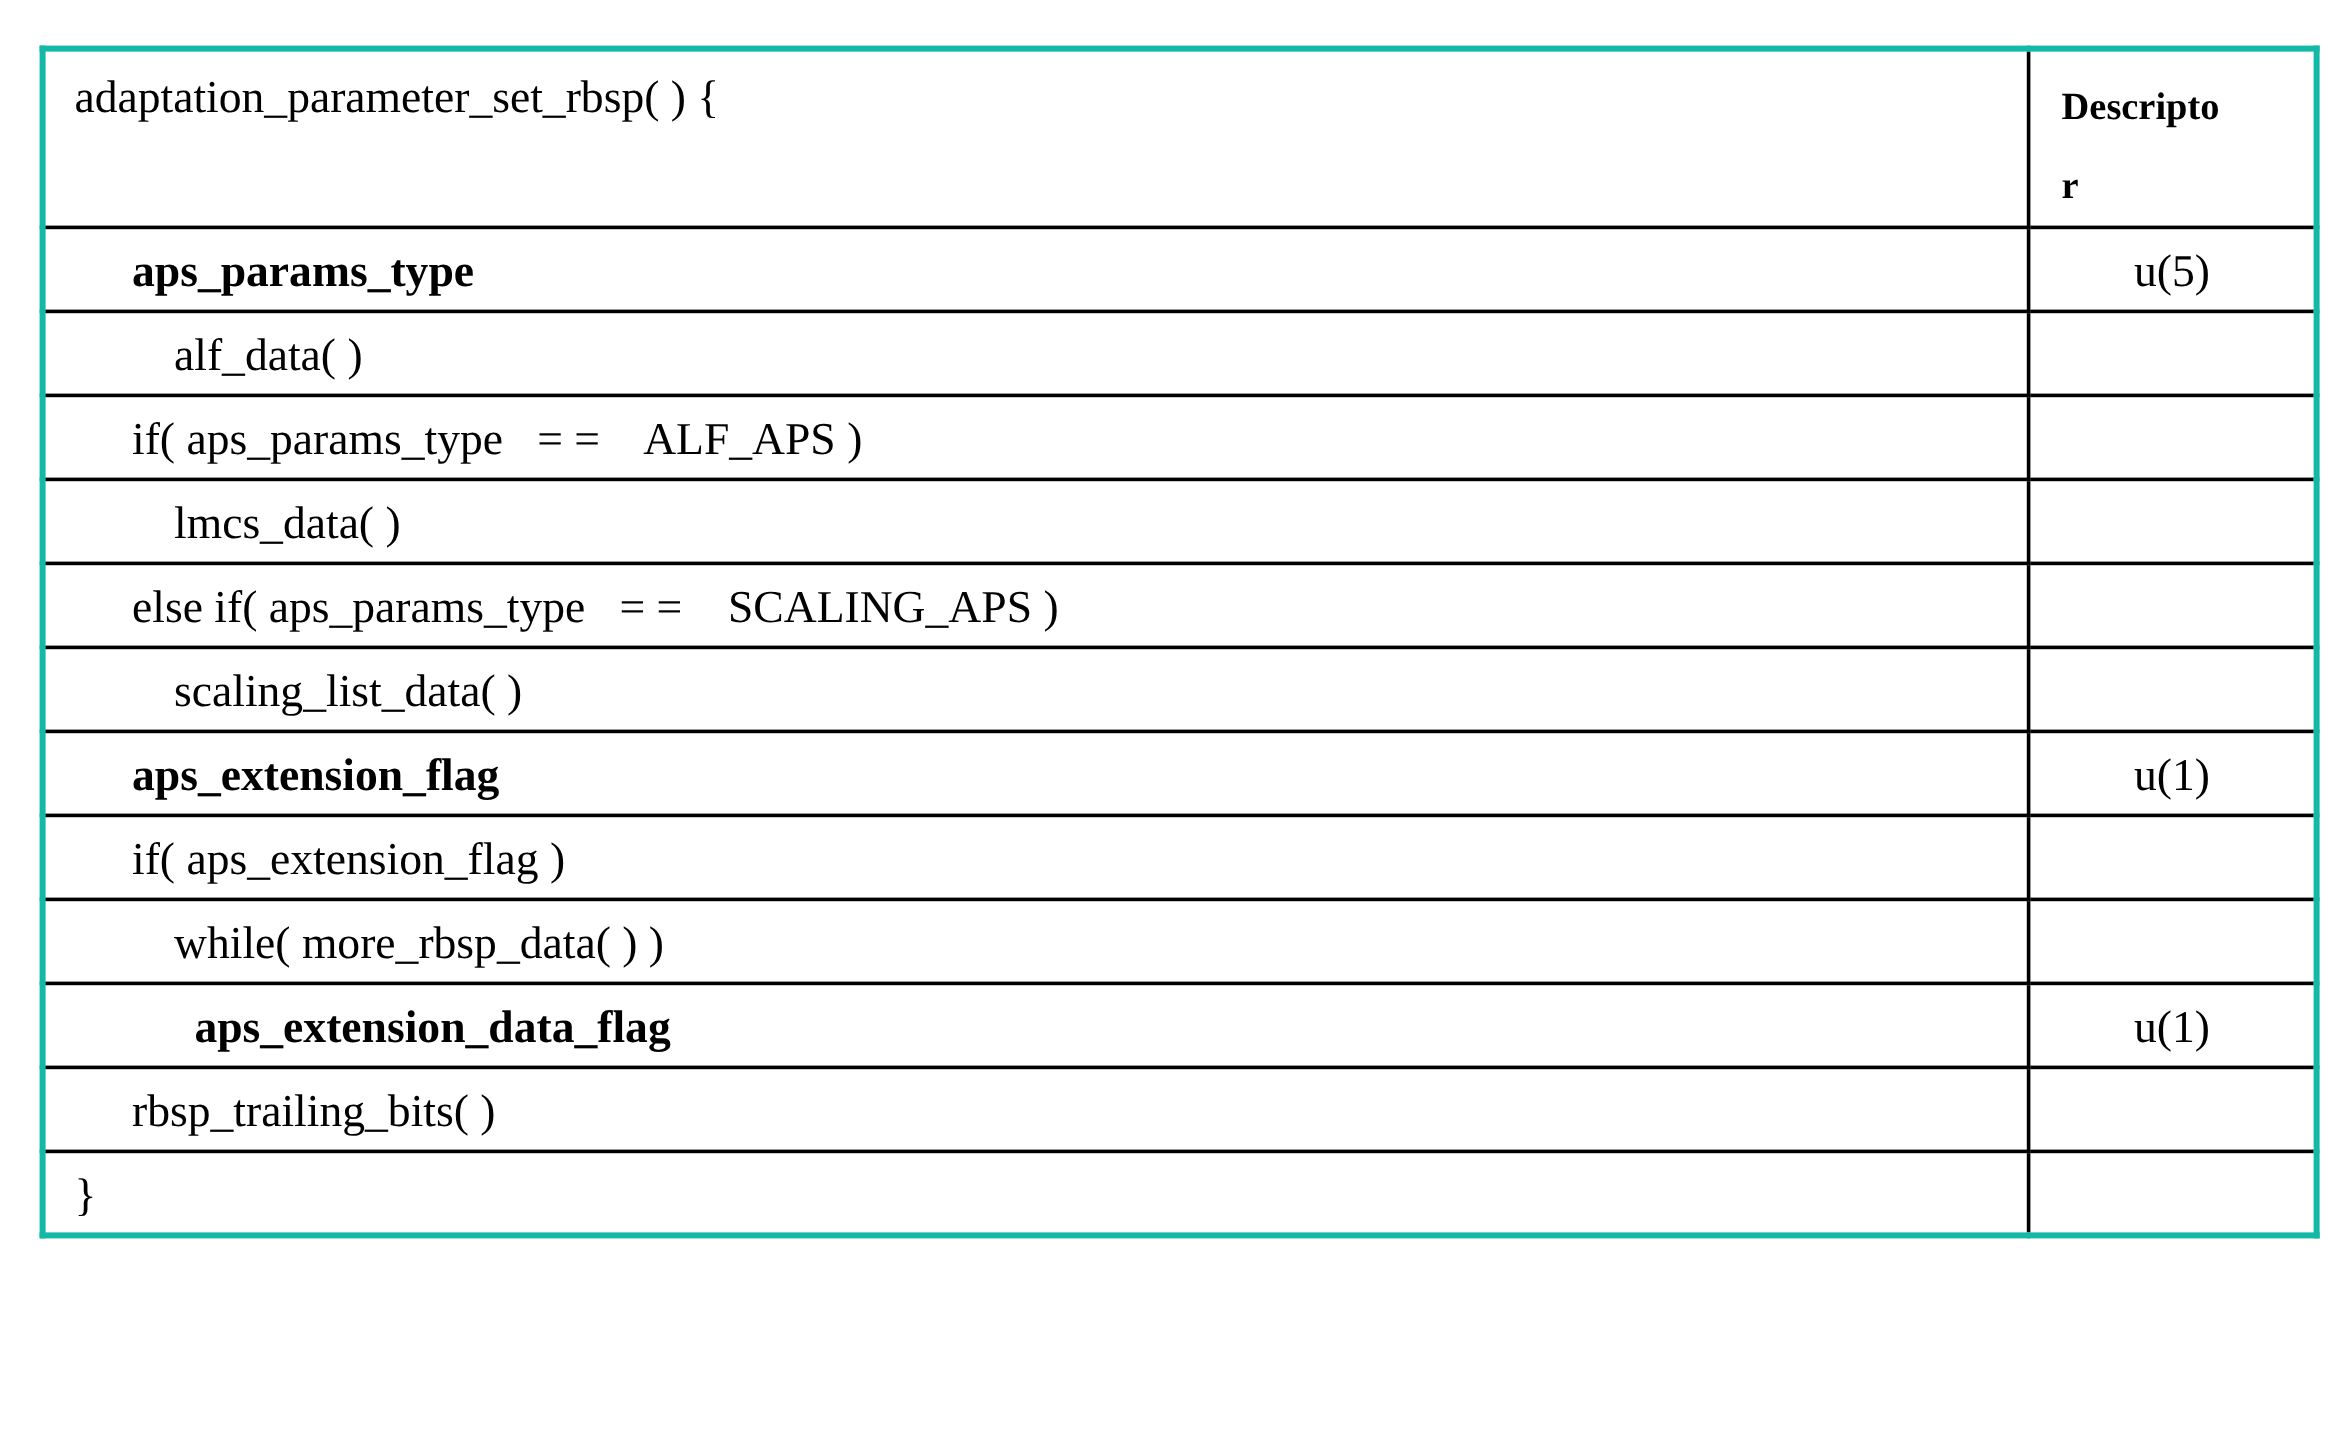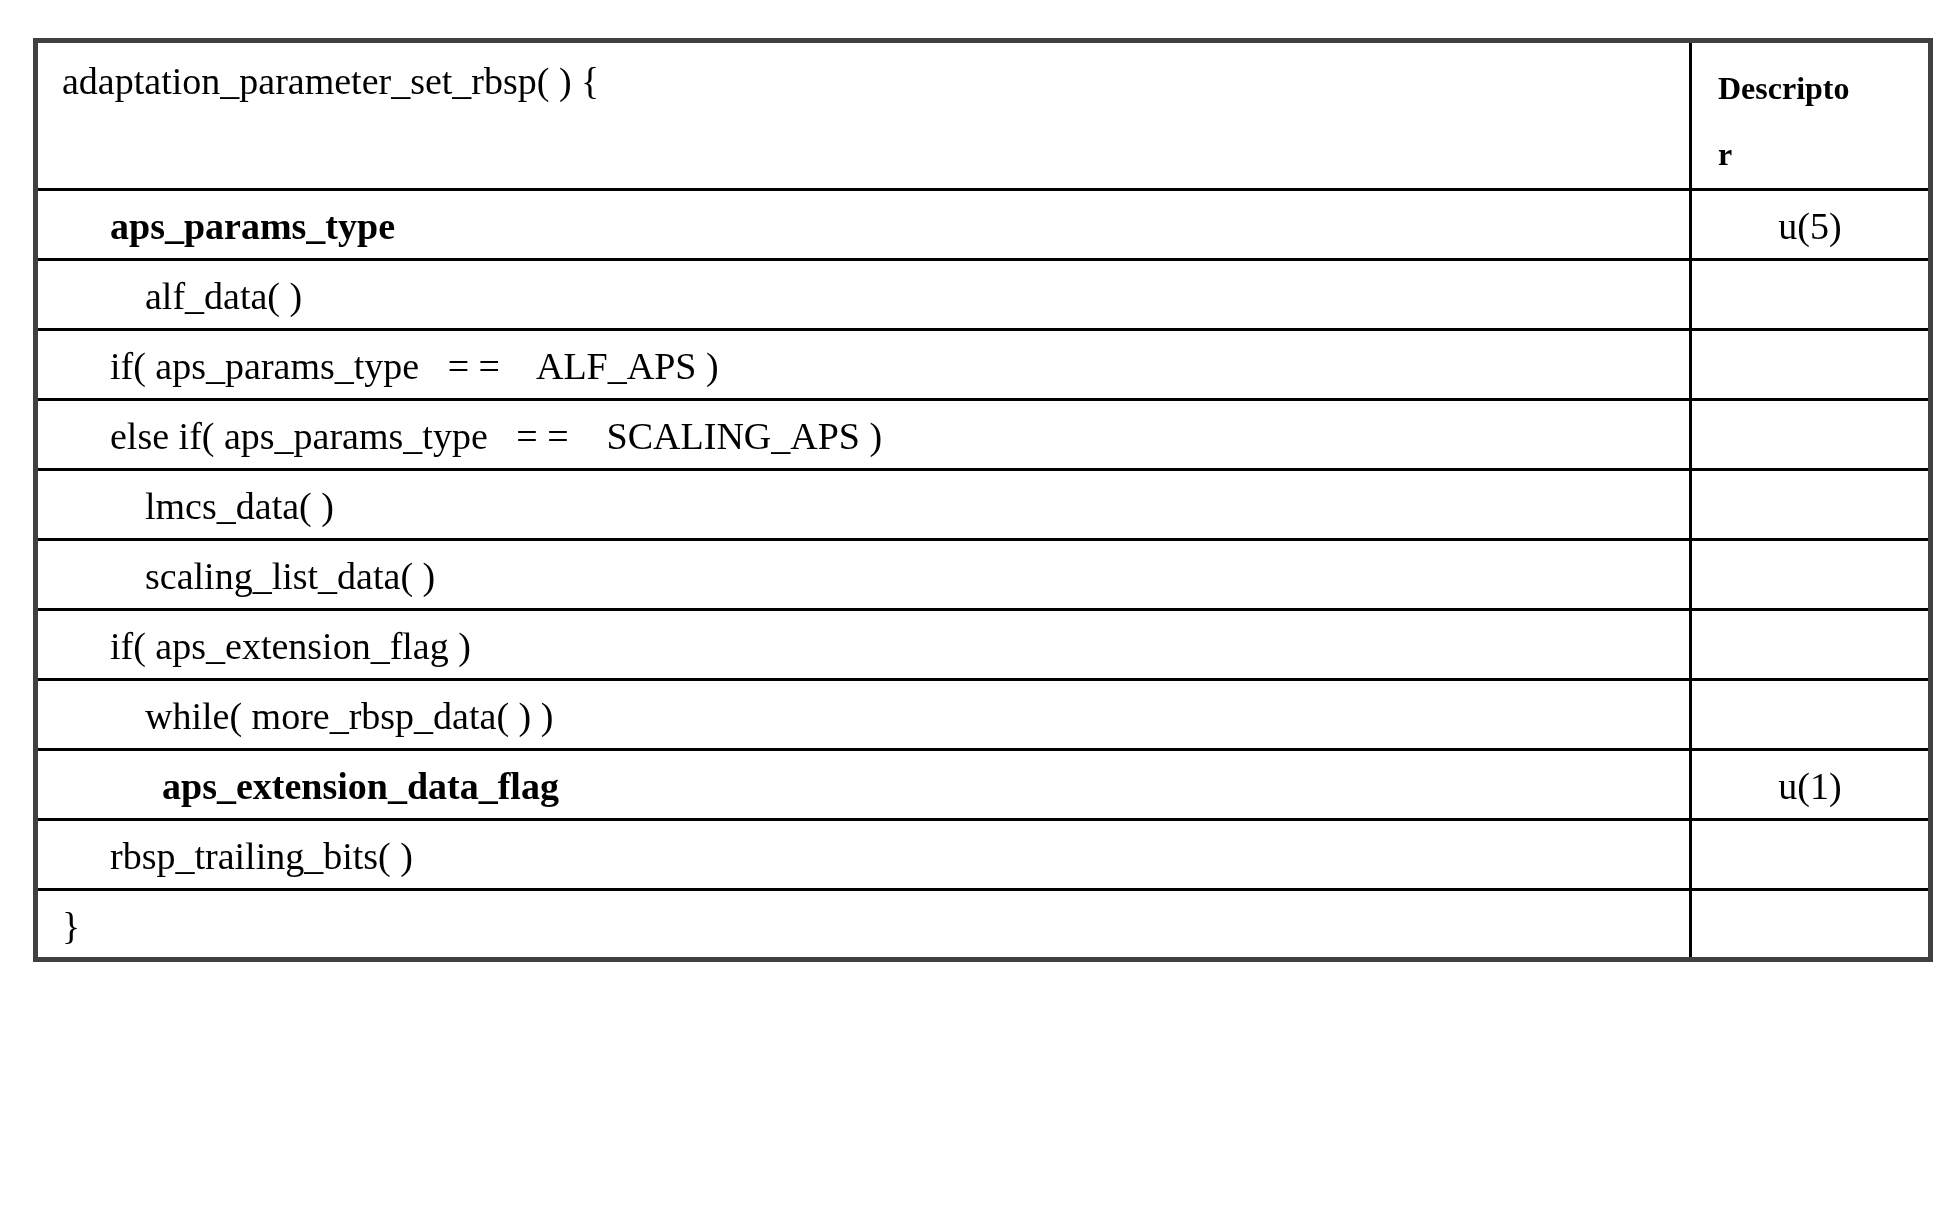--- a/index.html
+++ b/index.html
@@ -16,21 +16,21 @@
   }
   .table-wrap {
     position: absolute;
     left: 33px;
     top: 38px;
   }
   table.syntax-table {
     border-collapse: collapse;
     table-layout: fixed;
     width: 1895px;
-    border: 5px solid #404040;
+    border: 5px solid #14b8a6;
   }
   col.col-syntax { width: 1655px; }
   col.col-desc   { width: 240px;  }
 
   td {
     border: 3px solid #000000;
     overflow: hidden;
   }
   tr.body-row { height: 70px; }
   tr.header-row { height: 139px; }
@@ -92,30 +92,34 @@
     </tr>
     <tr class="body-row">
       <td class="syntax ind-2">alf_data( )</td>
       <td class="desc"></td>
     </tr>
     <tr class="body-row">
       <td class="syntax ind-1">if( aps_params_type   = =    ALF_APS )</td>
       <td class="desc"></td>
     </tr>
     <tr class="body-row">
-      <td class="syntax ind-1">else if( aps_params_type   = =    SCALING_APS )</td>
+      <td class="syntax ind-2">lmcs_data( )</td>
       <td class="desc"></td>
     </tr>
     <tr class="body-row">
-      <td class="syntax ind-2">lmcs_data( )</td>
+      <td class="syntax ind-1">else if( aps_params_type   = =    SCALING_APS )</td>
       <td class="desc"></td>
     </tr>
     <tr class="body-row">
       <td class="syntax ind-2">scaling_list_data( )</td>
       <td class="desc"></td>
+    </tr>
+    <tr class="body-row">
+      <td class="syntax ind-1 bold">aps_extension_flag</td>
+      <td class="desc">u(1)</td>
     </tr>
     <tr class="body-row">
       <td class="syntax ind-1">if( aps_extension_flag )</td>
       <td class="desc"></td>
     </tr>
     <tr class="body-row">
       <td class="syntax ind-2">while( more_rbsp_data( ) )</td>
       <td class="desc"></td>
     </tr>
     <tr class="body-row">

